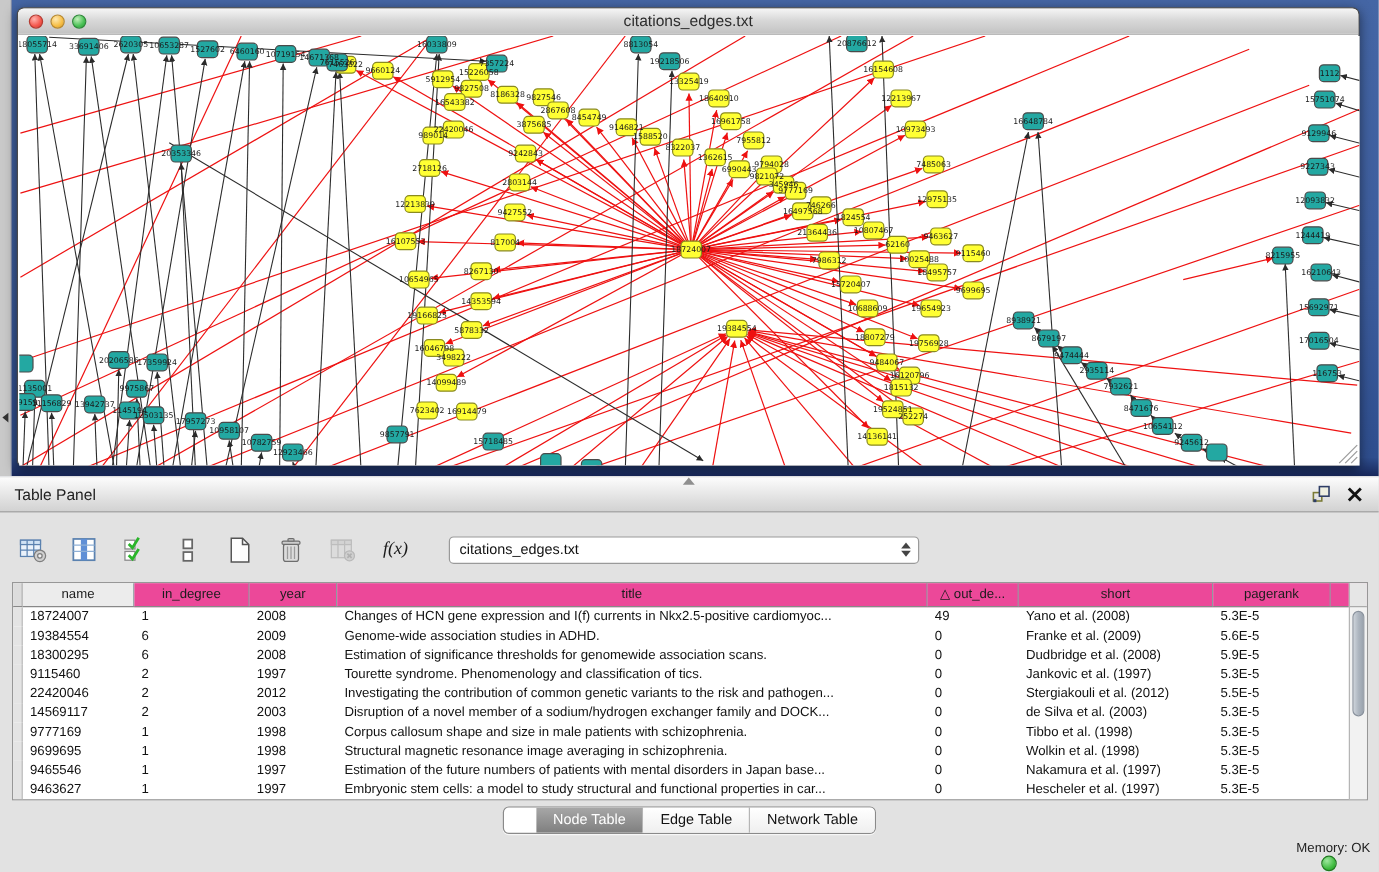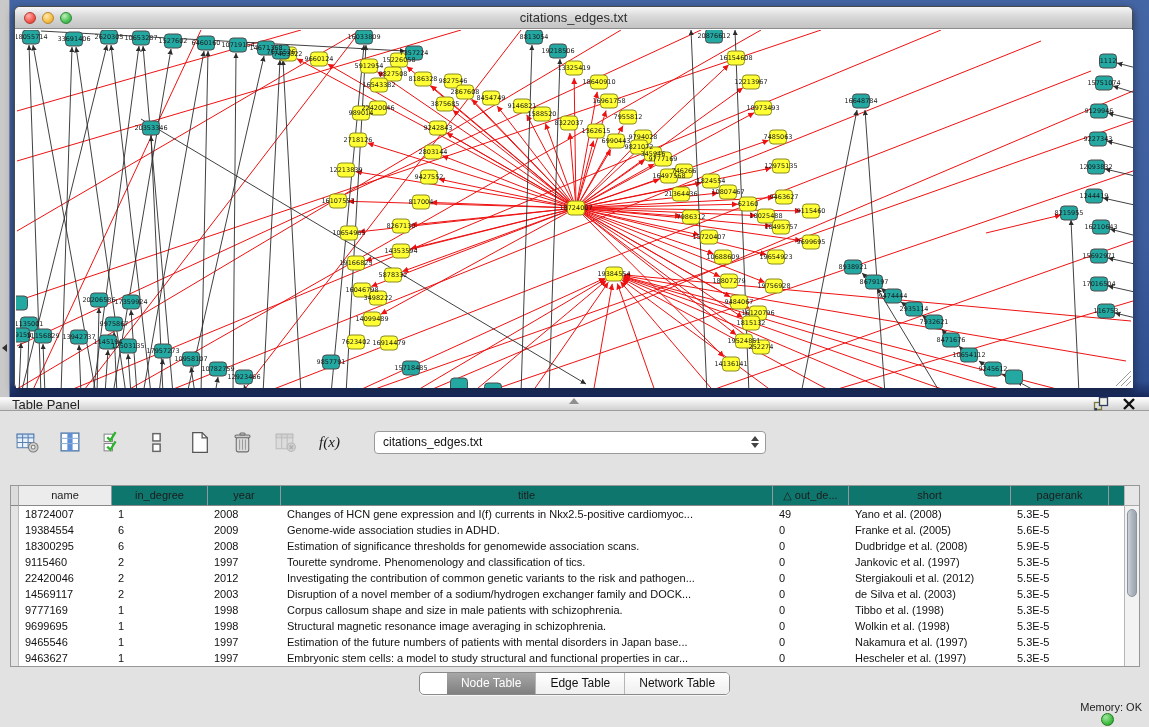--- a/index.html
+++ b/index.html
@@ -28,21 +28,21 @@
   .light.yellow { background:radial-gradient(circle at 35% 30%, #ffe9b0, #f6bd44 60%, #d2992c); border:1px solid #b8892f;}
   .light.green  { background:radial-gradient(circle at 35% 30%, #c3f0bb, #48c054 60%, #2f9a3c); border:1px solid #2f8a3a;}
   #win-title { text-align:center; line-height:21px; font-size:13px; color:#2e2e2e; }
   #win-content { position:absolute; left:1px; top:23px; width:1117px; height:358px;
                  background:#fff; overflow:hidden; }
   #net-svg { display:block; }
   .net-label { font-family:"DejaVu Sans",sans-serif; font-size:6.5px; fill:#1a1a1a; }
 
   
   #table-panel { position:absolute; left:0; top:397px; width:1149px; height:330px; background:#e2e2e2; }
-  #tp-header { position:relative; height:14px; padding:0 12px; display:flex; align-items:center;
+  #tp-header { position:relative; height:30px; padding:0 12px; display:flex; align-items:center;
                background:linear-gradient(180deg,#fcfcfc,#dedede 70%,#d2d2d2);
                border-top:1px solid #f5f5f5; border-bottom:1px solid #9d9d9d; }
   #tp-title { font-size:13px; color:#1f1f1f; flex:1; }
   #divider-caret { position:absolute; left:569px; top:0px; width:0; height:0;
                border-left:5px solid transparent; border-right:5px solid transparent;
                border-bottom:6px solid #8f8f8f; }
   .tp-hicons { display:flex; align-items:center; gap:12px; }
   .tp-hicon { width:16px; height:16px; cursor:pointer; }
 
   
@@ -54,21 +54,21 @@
   #table-select-value { flex:1; font-size:12px; color:#111; padding-left:8px; }
   #select-stepper { width:16px; display:flex; flex-direction:column; align-items:center; gap:2px; padding-right:4px;}
   #select-stepper .up { width:0;height:0;border-left:4px solid transparent;border-right:4px solid transparent;border-bottom:5px solid #444; }
   #select-stepper .dn { width:0;height:0;border-left:4px solid transparent;border-right:4px solid transparent;border-top:5px solid #444; }
 
   
   #table-wrap { position:absolute; left:10px; top:88px; width:1130px; height:182px;
                 background:#fff; border:1px solid #979797; }
   #thead { display:grid; grid-template-columns:8px 93px 96px 73px 492px 76px 162px 98px auto; height:20px; }
   .hcell { font-size:11px; color:#1c1c1c; text-align:center; line-height:19px;
-           background:#0f766e; border-right:1px solid #8f9a9f; border-bottom:1px solid #888;
+           background:#ec4899; border-right:1px solid #8f9a9f; border-bottom:1px solid #888;
            overflow:hidden; white-space:nowrap; }
   .hcell.gutter { background:#dcdcdc; border-right:1px solid #aaa; }
   .hcell.gray { background:#ececec;text-align:center; }
   #tbody { position:absolute; left:0; top:20px; right:15px; bottom:0; overflow:hidden; }
   .trow { display:grid; grid-template-columns:8px 93px 96px 73px 492px 76px 162px 98px auto; height:16px; }
   .tcell { font-size:11px; color:#111; line-height:16px; padding:0 6px; white-space:nowrap; overflow:hidden; }
   .tcell.gutter { background:#e4e4e4; border-right:1px solid #bbb; padding:0; }
   #vscroll { position:absolute; right:0; top:0; bottom:0; width:15px; background:#f2f2f2; border-left:1px solid #b5b5b5; }
   #vscroll-corner { height:20px; background:#e6e6e6; border-bottom:1px solid #aaa; }
   #vscroll-thumb { margin:3px 2px 0 2px; height:88px; border-radius:6px;
@@ -648,21 +648,21 @@
           <div class="tcell">5.3E-5</div>
           <div class="tcell"></div>
         </div>
         <div class="trow">
           <div class="tcell gutter"></div>
           <div class="tcell">19384554</div>
           <div class="tcell">6</div>
           <div class="tcell">2009</div>
           <div class="tcell">Genome-wide association studies in ADHD.</div>
           <div class="tcell">0</div>
-          <div class="tcell">Franke et al. (2005)</div>
+          <div class="tcell">Franke et al. (2009)</div>
           <div class="tcell">5.6E-5</div>
           <div class="tcell"></div>
         </div>
         <div class="trow">
           <div class="tcell gutter"></div>
           <div class="tcell">18300295</div>
           <div class="tcell">6</div>
           <div class="tcell">2008</div>
           <div class="tcell">Estimation of significance thresholds for genomewide association scans.</div>
           <div class="tcell">0</div>

